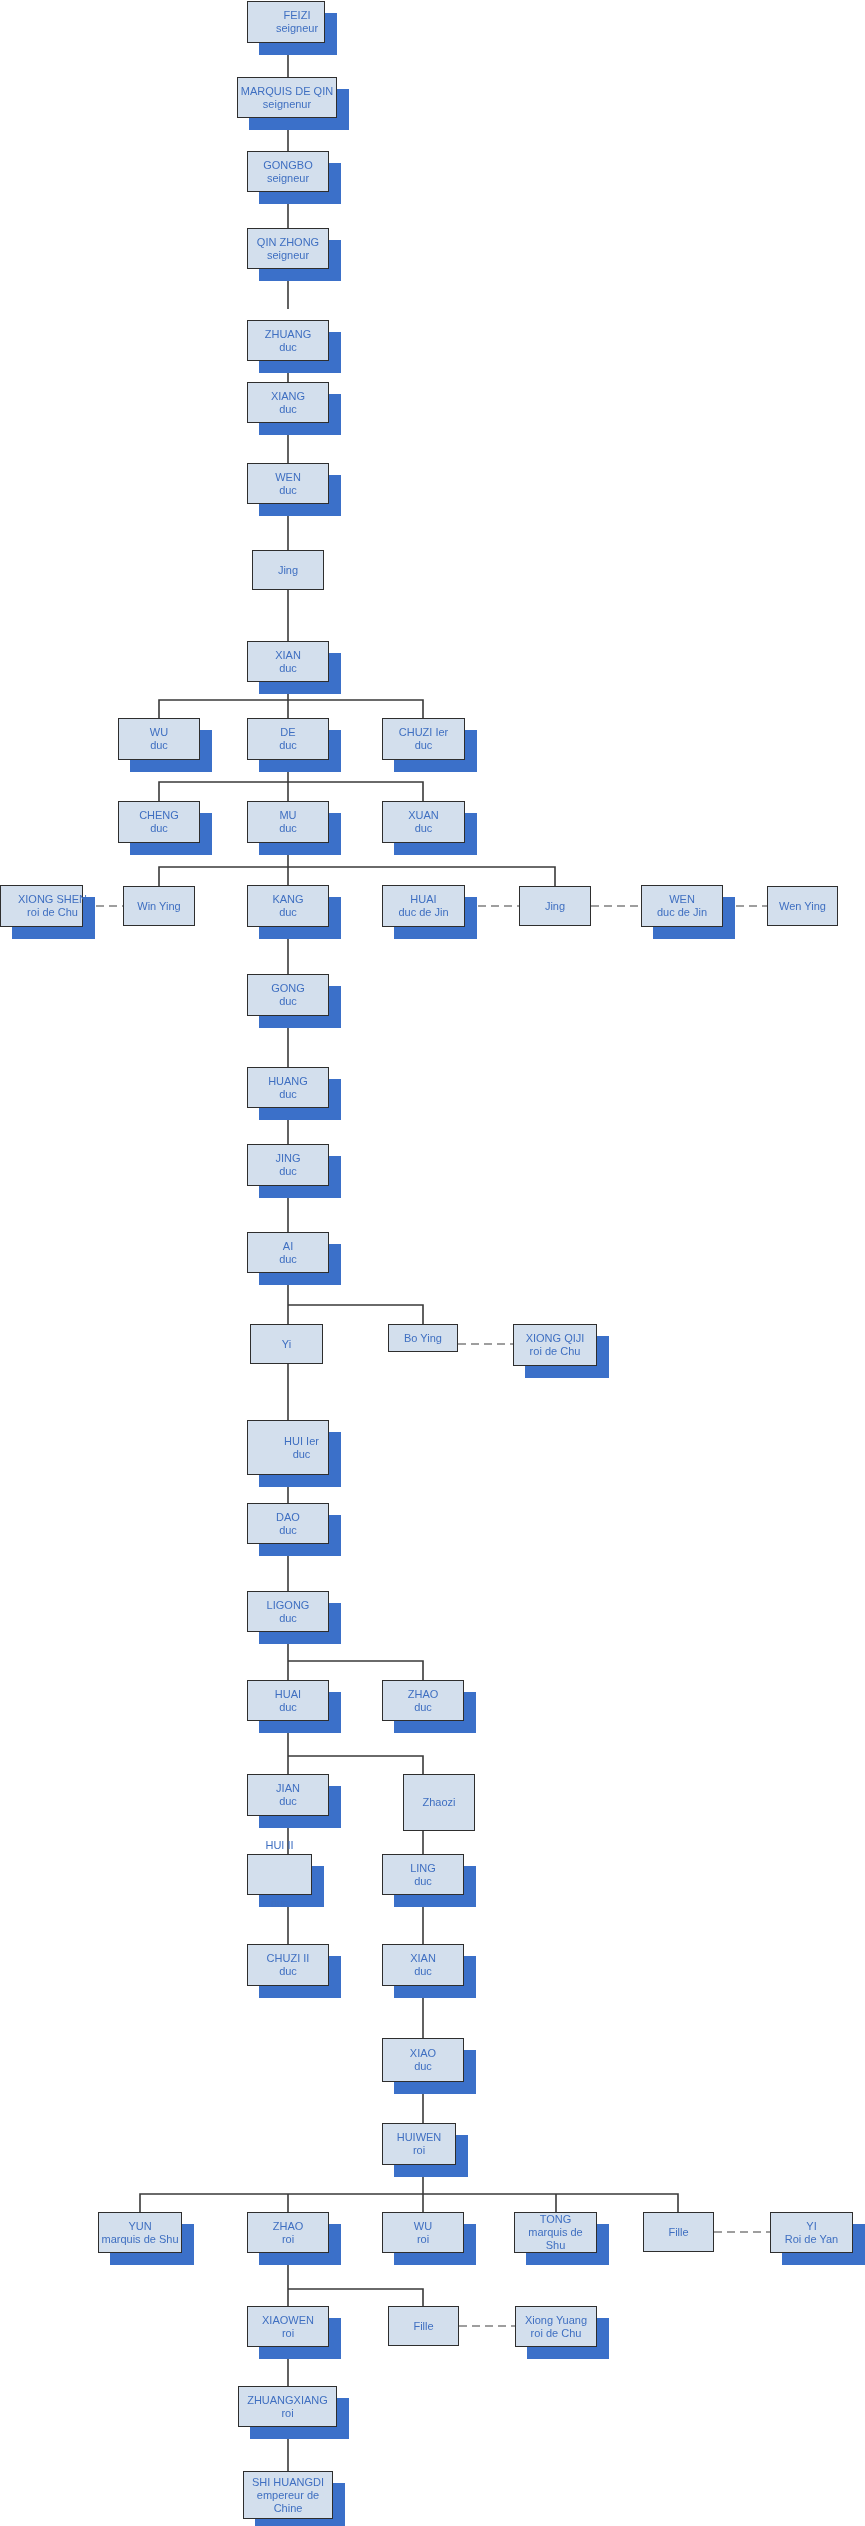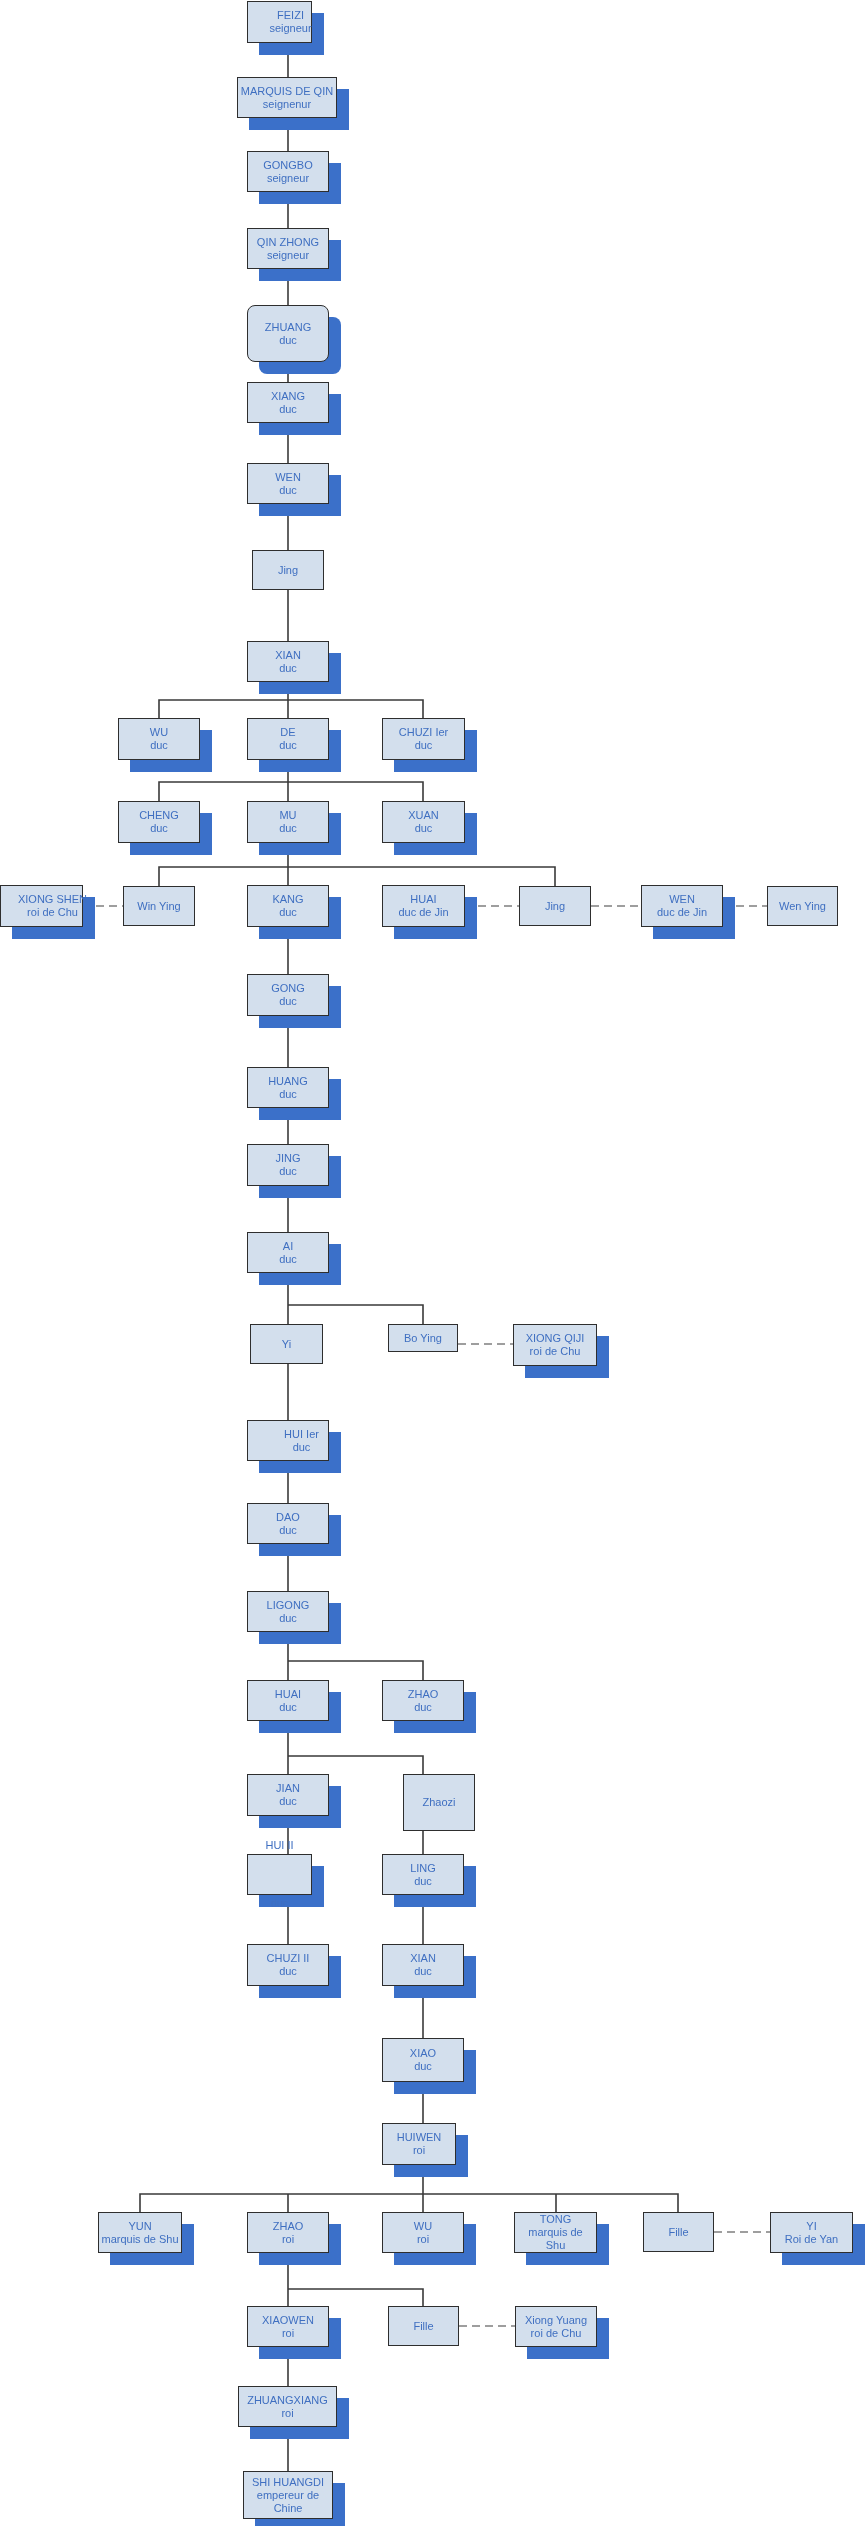--- a/index.html
+++ b/index.html
@@ -74,37 +74,37 @@
       <polyline points="288,2427 288,2471" fill="none" stroke="#3a3a3a" stroke-width="1.6"></polyline>
       <polyline points="83,906 123,906" fill="none" stroke="#7f7f7f" stroke-width="1.6" stroke-dasharray="8 5"></polyline>
       <polyline points="465,906 519,906" fill="none" stroke="#7f7f7f" stroke-width="1.6" stroke-dasharray="8 5"></polyline>
       <polyline points="591,906 641,906" fill="none" stroke="#7f7f7f" stroke-width="1.6" stroke-dasharray="8 5"></polyline>
       <polyline points="723,906 767,906" fill="none" stroke="#7f7f7f" stroke-width="1.6" stroke-dasharray="8 5"></polyline>
       <polyline points="458,1344 513,1344" fill="none" stroke="#7f7f7f" stroke-width="1.6" stroke-dasharray="8 5"></polyline>
       <polyline points="714,2232 770,2232" fill="none" stroke="#7f7f7f" stroke-width="1.6" stroke-dasharray="8 5"></polyline>
       <polyline points="459,2326 515,2326" fill="none" stroke="#7f7f7f" stroke-width="1.6" stroke-dasharray="8 5"></polyline>
     </svg>
 
-<div class="node shadow" style="left: 247px; top: 1px; width: 65px; height: 42px; padding-left: 24px;">
+<div class="node shadow" style="left: 247px; top: 1px; width: 78px; height: 42px; padding-left: 24px;">
       <div class="title">FEIZI</div>
       <div class="subtitle">seigneur</div>
     </div>
     <div class="node shadow" style="left: 237px; top: 77px; width: 100px; height: 41px;">
       <div class="title">MARQUIS DE QIN</div>
       <div class="subtitle">seignenur</div>
     </div>
     <div class="node shadow" style="left: 247px; top: 151px; width: 82px; height: 41px;">
       <div class="title">GONGBO</div>
       <div class="subtitle">seigneur</div>
     </div>
     <div class="node shadow" style="left: 247px; top: 228px; width: 82px; height: 41px;">
       <div class="title">QIN ZHONG</div>
       <div class="subtitle">seigneur</div>
     </div>
-    <div class="node shadow" style="left: 247px; top: 305px; width: 82px; height: 57px; border-radius: 8px;">
+    <div class="node shadow" style="left: 247px; top: 320px; width: 82px; height: 41px;">
       <div class="title">ZHUANG</div>
       <div class="subtitle">duc</div>
     </div>
     <div class="node shadow" style="left: 247px; top: 382px; width: 82px; height: 41px;">
       <div class="title">XIANG</div>
       <div class="subtitle">duc</div>
     </div>
     <div class="node shadow" style="left: 247px; top: 463px; width: 82px; height: 41px;">
       <div class="title">WEN</div>
       <div class="subtitle">duc</div>
@@ -184,21 +184,21 @@
     <div class="node" style="left: 250px; top: 1324px; width: 73px; height: 40px;">
       <div class="title">Yi</div>
     </div>
     <div class="node" style="left: 388px; top: 1324px; width: 70px; height: 28px;">
       <div class="title">Bo Ying</div>
     </div>
     <div class="node shadow" style="left: 513px; top: 1324px; width: 84px; height: 42px;">
       <div class="title">XIONG QIJI</div>
       <div class="subtitle">roi de Chu</div>
     </div>
-    <div class="node shadow" style="left: 247px; top: 1420px; width: 82px; height: 41px; padding-left: 29px;">
+    <div class="node shadow" style="left: 247px; top: 1420px; width: 82px; height: 55px; padding-left: 29px;">
       <div class="title">HUI Ier</div>
       <div class="subtitle">duc</div>
     </div>
     <div class="node shadow" style="left: 247px; top: 1503px; width: 82px; height: 41px;">
       <div class="title">DAO</div>
       <div class="subtitle">duc</div>
     </div>
     <div class="node shadow" style="left: 247px; top: 1591px; width: 82px; height: 41px;">
       <div class="title">LIGONG</div>
       <div class="subtitle">duc</div>

